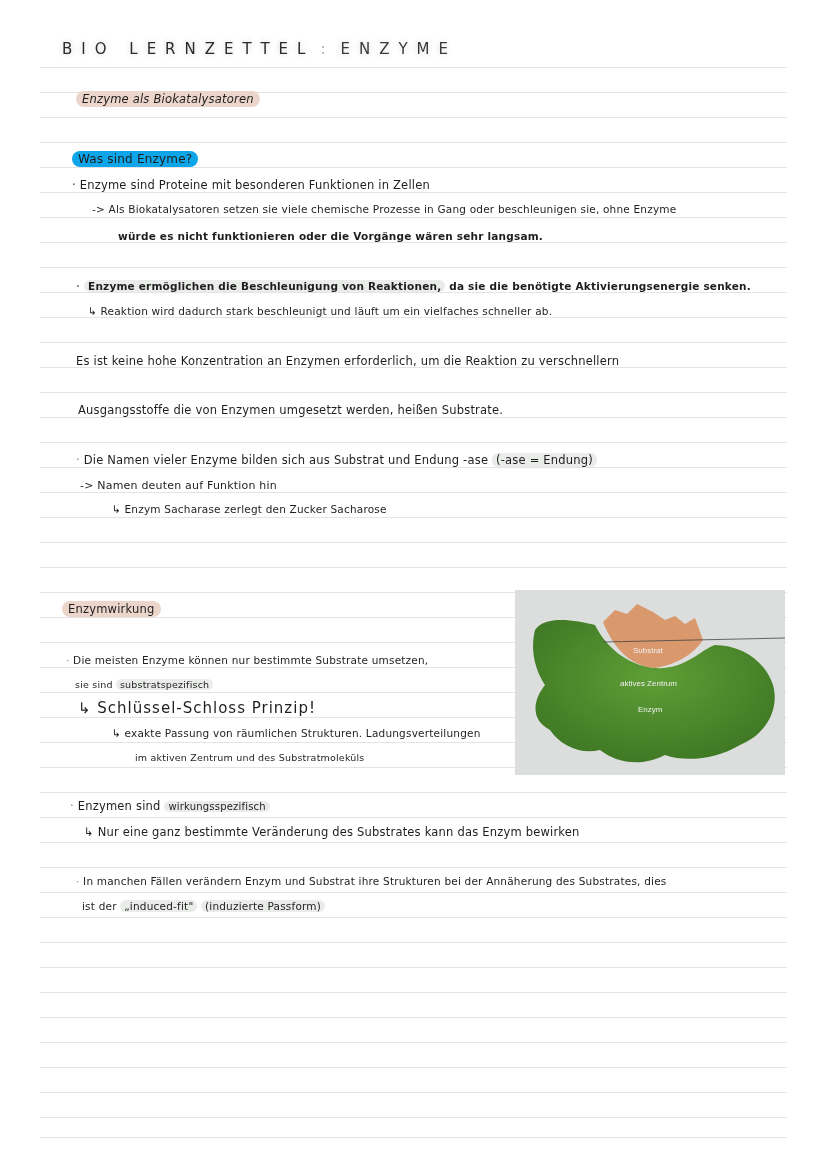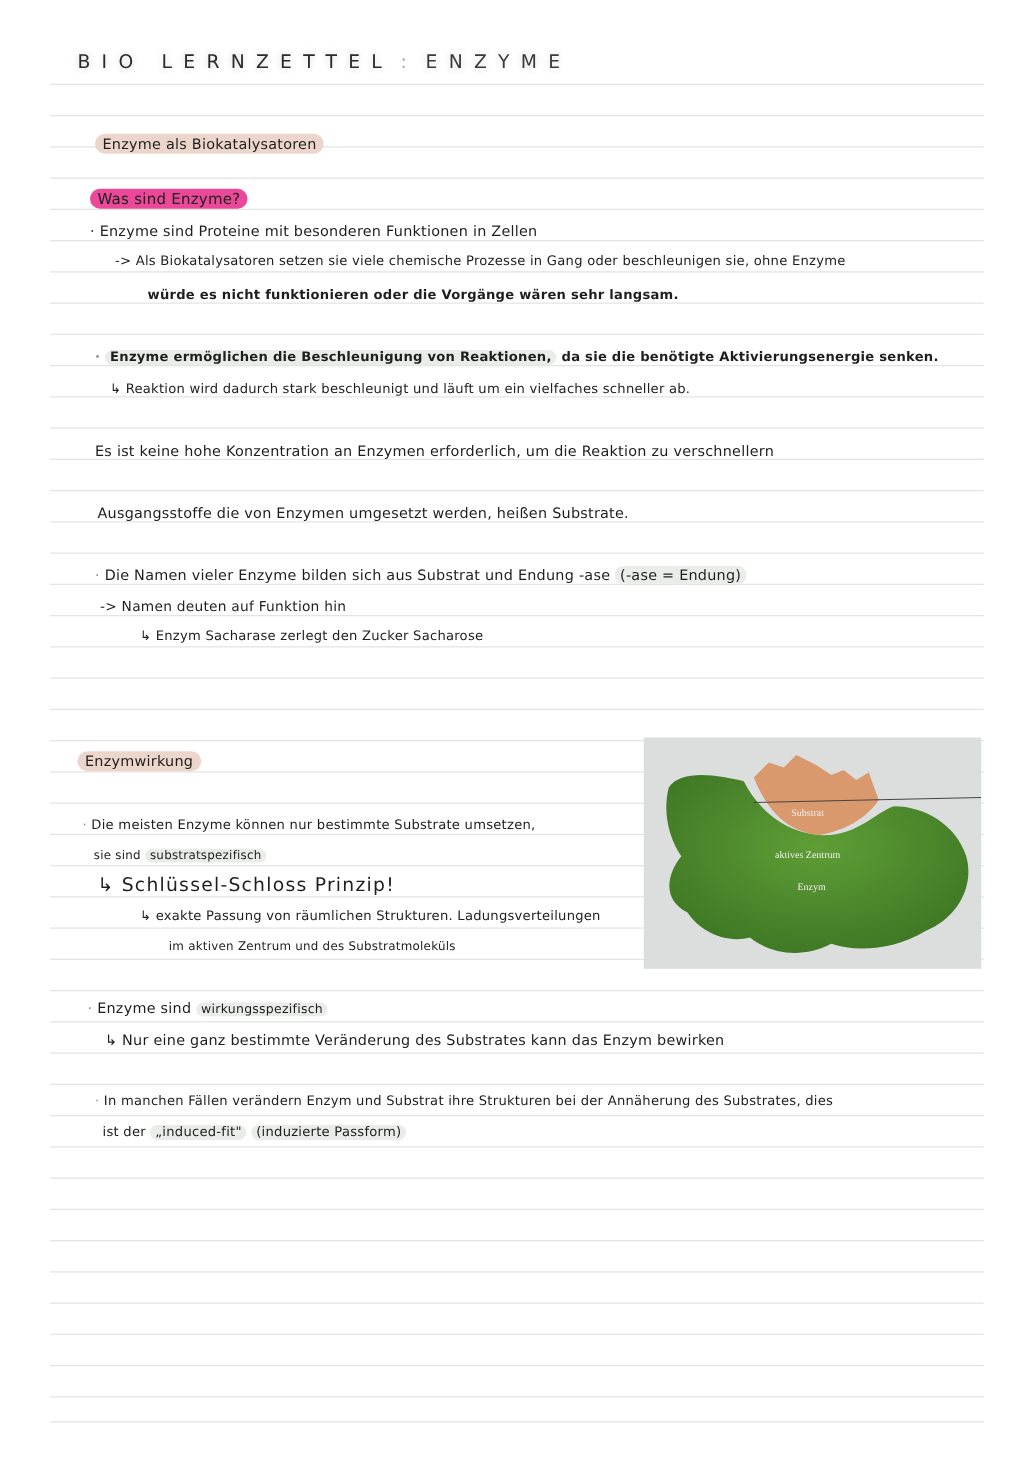--- a/index.html
+++ b/index.html
@@ -5,27 +5,27 @@
     html, body { margin: 0; padding: 0; background: #ffffff; }
     body { width: 828px; height: 1171px; position: relative; overflow: hidden;
            font-family: "DejaVu Sans", sans-serif; color: #1e1e1e; }
     .rule { position: absolute; left: 40px; width: 747px; height: 1px; background: #e4e4e4; }
     .txt { position: absolute; white-space: nowrap; font-size: 11.5px; letter-spacing: 0.2px; }
     .title { position: absolute; left: 62px; top: 40px; font-size: 15px; letter-spacing: 9px; font-weight: normal; }
     .title .grey { color: #2a2a2a; text-shadow: 0 0 6px #d9d9d9, 0 0 10px #e6e6e6; }
     .title .sep { color: #aaa; margin: 0 6px; }
     .title .light { color: #3a3a3a; text-shadow: 0 0 7px #dedede, 0 0 12px #e9e9e9; }
     .hl-pink { background: #ecd6cc; border-radius: 8px; padding: 1px 6px; }
-    .hl-green { background: #ec4899; border-radius: 8px; padding: 1px 6px; }
+    .hl-green { background: #0ea5e9; border-radius: 8px; padding: 1px 6px; }
     .hl-grey { background: #e9ece9; border-radius: 6px; padding: 0 4px; }
     .big { font-size: 15px; letter-spacing: 1px; }
     .photo { position: absolute; left: 515px; top: 590px; width: 270px; height: 185px;
              background: #dcdedd; overflow: hidden; }
     .photo svg { display: block; }
-    .plabel { position: absolute; color: #f0f0f0; font-size: 8px; font-family: Liberation Serif, serif; }
+    .plabel { position: absolute; color: #f0f0f0; font-size: 8px; font-family: Liberation Sans, sans-serif; }
   </style>
 </head>
 <body>
 
 <div>
   <div class="rule" style="top:67px"></div>
   <div class="rule" style="top:92px"></div>
   <div class="rule" style="top:117px"></div>
   <div class="rule" style="top:142px"></div>
   <div class="rule" style="top:167px"></div>
@@ -67,21 +67,21 @@
   <div class="rule" style="top:1067px"></div>
   <div class="rule" style="top:1092px"></div>
   <div class="rule" style="top:1117px"></div>
   <div class="rule" style="top:1137px"></div>
 </div>
 
 <div class="title">
   <span class="grey">BIO LERNZETTEL</span><span class="sep">:</span><span class="light">ENZYME</span>
 </div>
 
-<div class="txt" style="left:76px; top:108px;">
+<div class="txt" style="left:76px; top:92px;font-style:italic;">
   <span class="hl-pink">Enzyme als Biokatalysatoren</span>
 </div>
 <div class="txt" style="left:72px; top:152px; font-size:12px;">
   <span class="hl-green">Was sind Enzyme?</span>
 </div>
 <div class="txt" style="left:72px; top:178px;">· Enzyme sind Proteine mit besonderen Funktionen in Zellen</div>
 <div class="txt" style="left:92px; top:203px; font-size:10.5px;">-&gt; Als Biokatalysatoren setzen sie viele chemische Prozesse in Gang oder beschleunigen sie, ohne Enzyme</div>
 <div class="txt" style="left:118px; top:230px; font-size:10.5px;font-weight:bold;">würde es nicht funktionieren oder die Vorgänge wären sehr langsam.</div>
 
 <div class="txt" style="left:76px; top:280px; font-size:10.5px;font-weight:bold;">
@@ -126,21 +126,21 @@
     <path d="M88,32 L100,20 L112,24 L122,14 L138,22 L150,30 L160,26 L170,34 L180,28 L188,50 C178,65 160,75 140,78 C118,76 100,62 88,32 Z" fill="#d99366" opacity="0.95"></path>
     <line x1="88" y1="52" x2="270" y2="48" stroke="#444" stroke-width="0.8"></line>
   </svg>
   <div class="plabel" style="left:118px; top:56px;">Substrat</div>
   <div class="plabel" style="left:105px; top:89px;">aktives Zentrum</div>
   <div class="plabel" style="left:123px; top:115px;">Enzym</div>
 </div>
 
 <div class="txt" style="left:70px; top:799px;">
   <span style="color:#888;">·</span>
-  <span>Enzyme sind</span>
+  <span>Enzymen sind</span>
   <span class="hl-grey" style="font-size:10px;">wirkungsspezifisch</span>
 </div>
 <div class="txt" style="left:84px; top:825px;">↳ Nur eine ganz bestimmte Veränderung des Substrates kann das Enzym bewirken</div>
 <div class="txt" style="left:76px; top:875px; font-size:10.5px;">
   <span style="color:#888;">·</span> <span>In manchen Fällen verändern Enzym und Substrat ihre Strukturen bei der Annäherung des Substrates, dies</span>
 </div>
 <div class="txt" style="left:82px; top:900px; font-size:10.5px;">
   <span>ist der</span>
   <span class="hl-grey">„induced-fit"</span>
   <span class="hl-grey">(induzierte Passform)</span>

